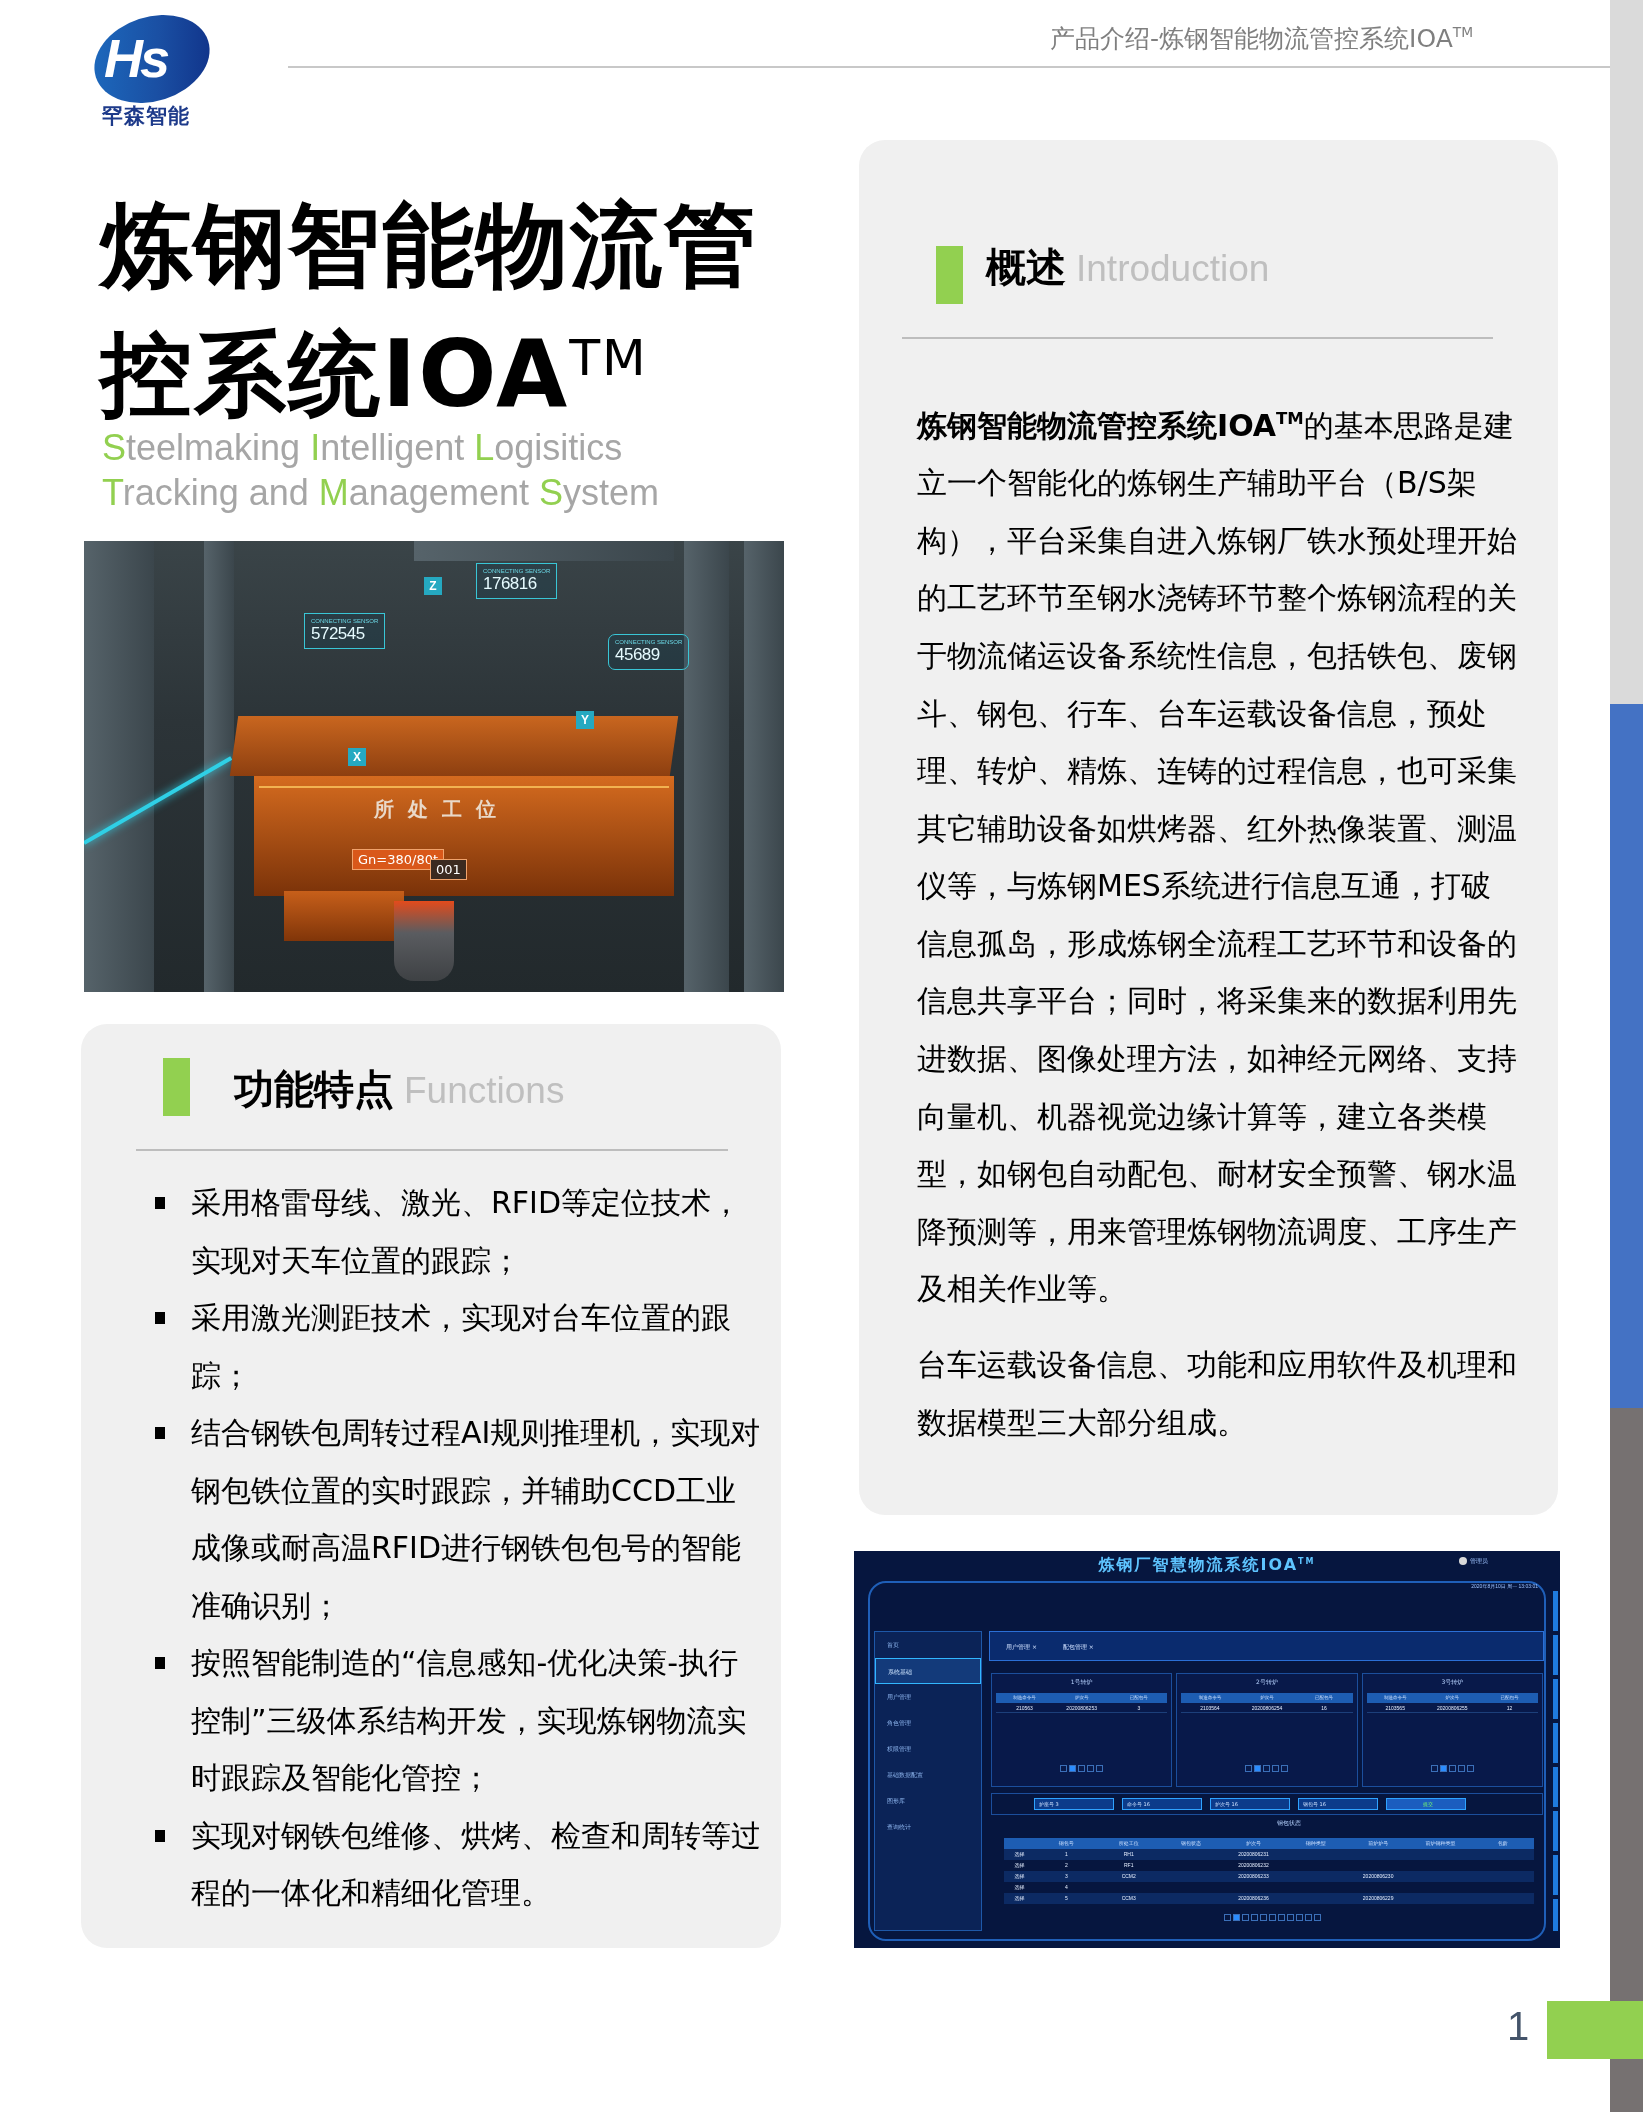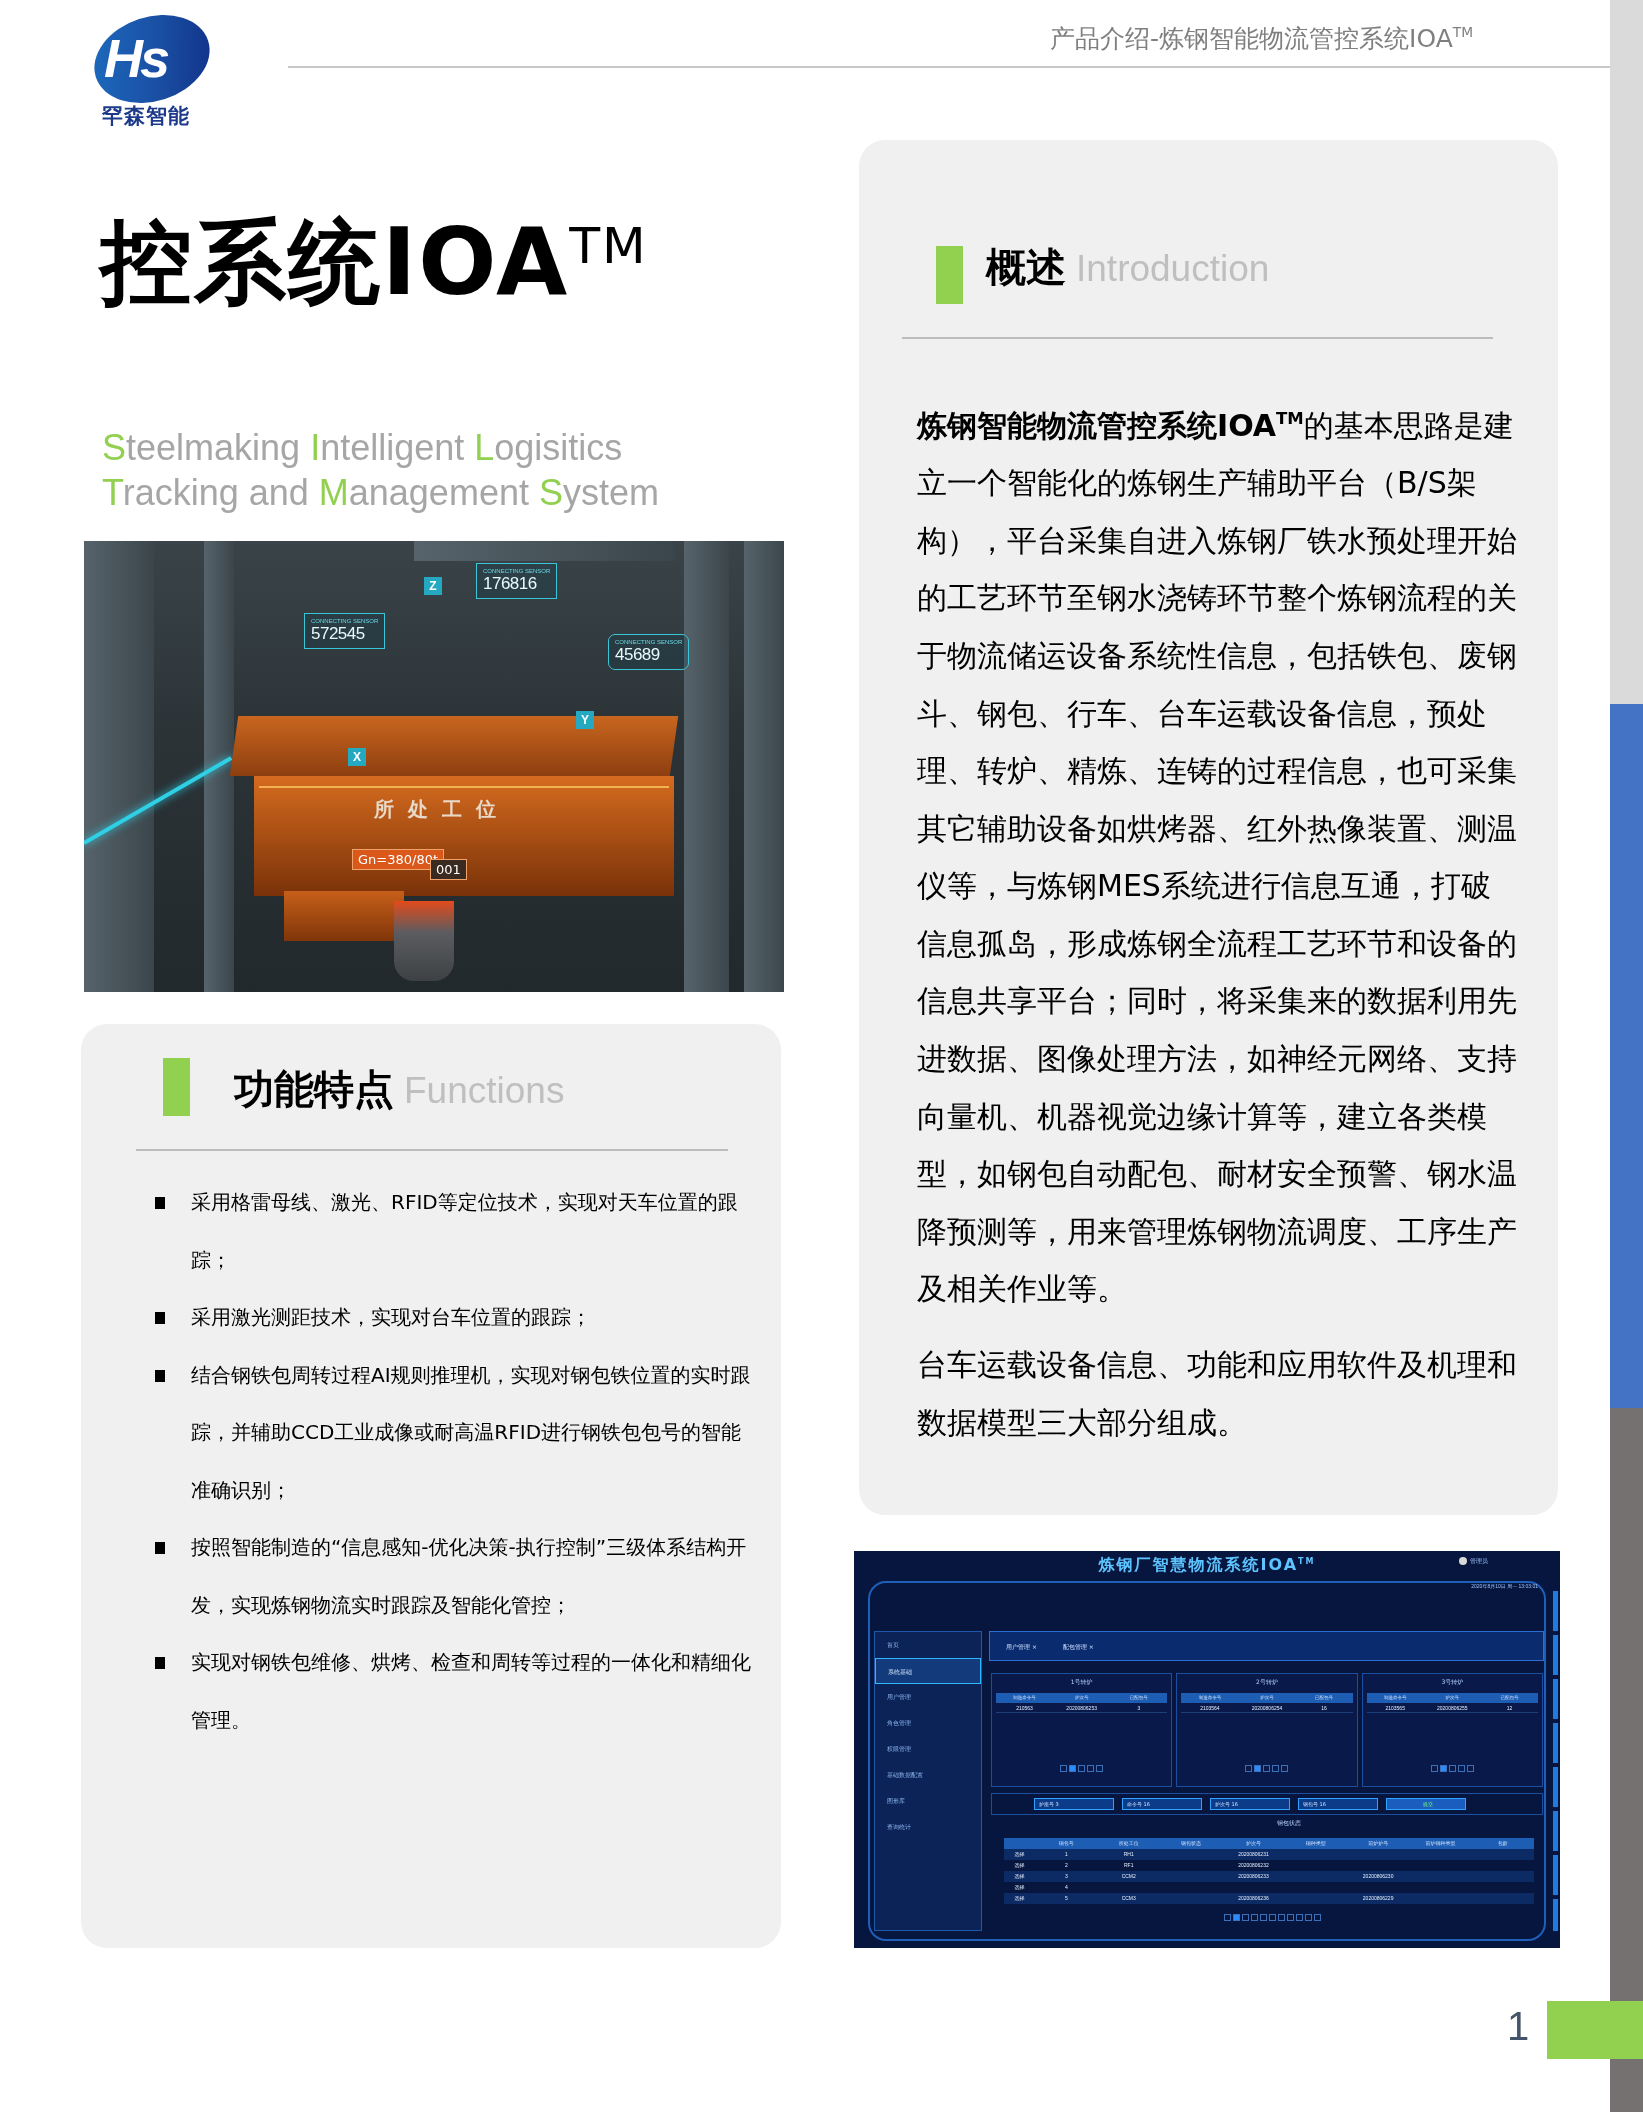--- a/index.html
+++ b/index.html
@@ -53,21 +53,21 @@
   .card { background: #f0f0f0; border-radius: 26px; }
   .card-func { left: 81px; top: 1024px; width: 700px; height: 924px; }
   .card-over { left: 859px; top: 140px; width: 699px; height: 1375px; }
   .sec-bar { position: absolute; width: 27px; height: 58px; background: #92d050; }
   .sec-title { position: absolute; white-space: nowrap; }
   .sec-title .cn { font-size: 40px; font-weight: bold; color: #000; }
   .sec-title .en { font-family: "Liberation Sans", sans-serif; font-size: 37px; color: #bfbfbf; margin-left: 10px; }
   .sec-rule { position: absolute; height: 2px; background: #bdbdbd; }
 
   .bullets { position: absolute; left: 60px; top: 150px; width: 620px; list-style: none; }
-  .bullets li { position: relative; padding-left: 50px; font-size: 20px; line-height: 57.5px; color: #000; }
+  .bullets li { position: relative; padding-left: 50px; font-size: 30px; line-height: 57.5px; color: #000; }
   .bullets li::before { content: ""; position: absolute; left: 14px; top: 23px; width: 10px; height: 12px; background: #000; }
 
   .over-body { position: absolute; left: 58px; top: 250px; width: 600px; font-size: 30px; line-height: 57.6px; color: #000; }
   .over-body .lead { font-weight: bold; }
   .over-body p + p { margin-top: 18px; }
 
   
   .dash { left: 854px; top: 1551px; width: 706px; height: 397px; background: #06163f; overflow: hidden; font-family: "Liberation Sans", sans-serif; }
   .dash .frame { position: absolute; left: 14px; top: 30px; width: 678px; height: 360px; border: 2px solid #1f5fb8; border-radius: 18px; }
   .dash .d-title { position: absolute; left: 0; width: 100%; top: 4px; text-align: center; color: #5ec4ff; font-size: 16px; font-weight: bold; letter-spacing: 2px; font-family: "DejaVu Sans", sans-serif; }
@@ -113,20 +113,21 @@
 
 <div class="abs logo">
   <div class="logo-oval"></div>
   <div class="logo-hs">Hs</div>
   <div class="logo-cn">罕森智能</div>
 </div>
 <div class="abs header-text"><span>产品介绍-炼钢智能物流管控系统IOA</span><span class="tm">TM</span></div>
 <div class="abs header-rule"></div>
 
 <div class="abs title">
+  <div>炼钢智能物流管</div>
   <div><span>控系统IOA</span><span class="tm">TM</span></div>
 </div>
 <div class="abs subtitle">
   <div>
     <span class="hl">S</span><span>teelmaking </span><span class="hl">I</span><span>ntelligent </span><span class="hl">L</span><span>ogisitics</span>
   </div>
   <div>
     <span class="hl">T</span><span>racking and </span><span class="hl">M</span><span>anagement </span><span class="hl">S</span><span>ystem</span>
   </div>
 </div>

